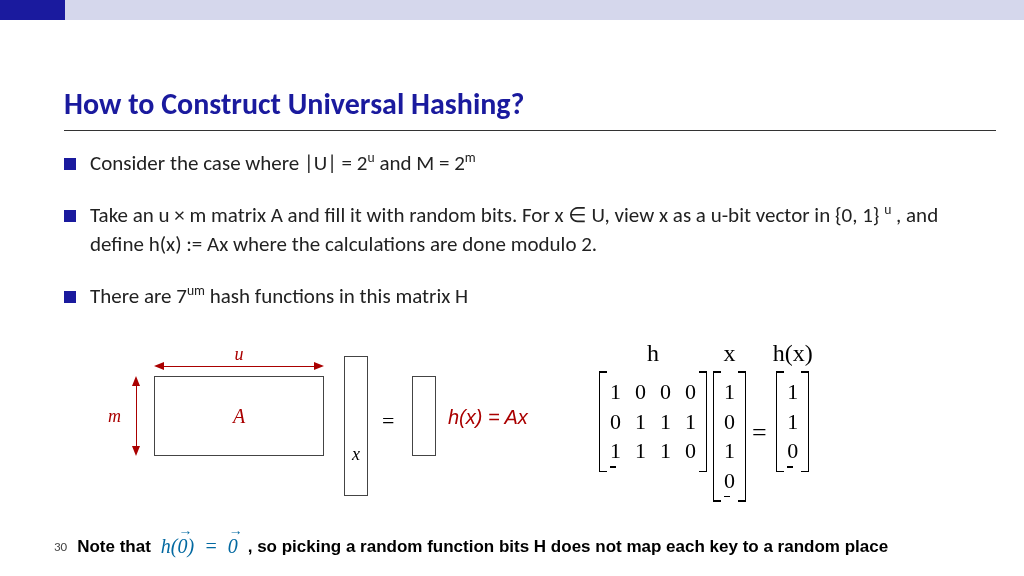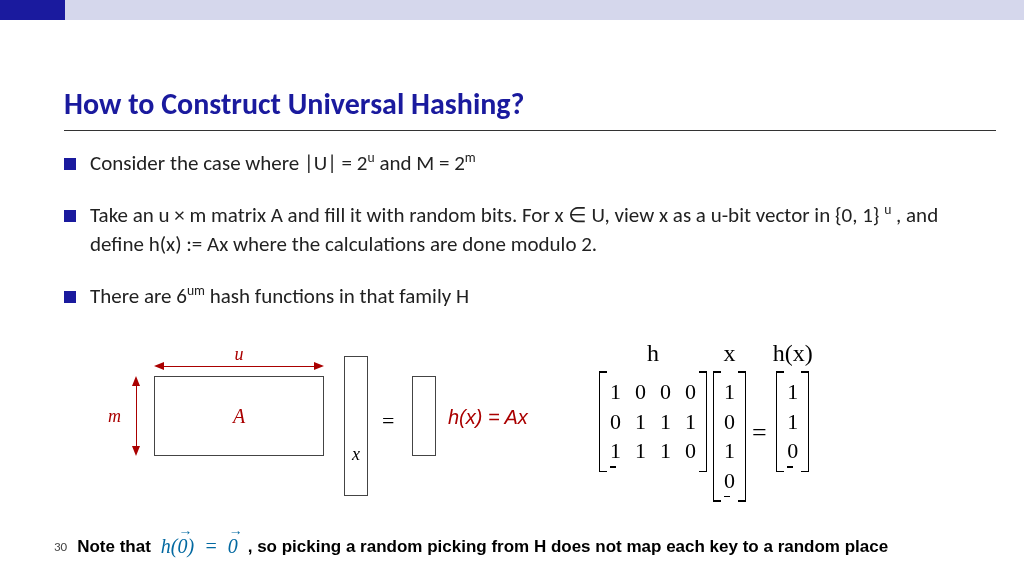--- a/index.html
+++ b/index.html
@@ -150,21 +150,21 @@
   <div class="bullet">
     <div class="sq"></div>
     <div>
       <span>Take an u × m matrix A and fill it with random bits. For x ∈ U, view x as a u-bit vector in {0, 1} </span><sup>u</sup><span> , and define h(x) := Ax where the calculations are done modulo 2.</span>
     </div>
   </div>
 
   <div class="bullet">
     <div class="sq"></div>
     <div>
-      <span>There are 6</span><sup>um</sup><span> hash functions in that family H</span>
+      <span>There are 7</span><sup>um</sup><span> hash functions in this matrix H</span>
     </div>
   </div>
 
   <div class="figrow">
 
     <div class="diagL">
       <div class="arrU">
         <div class="line"></div>
           <div class="al"></div>
           <div class="ar"></div>
@@ -257,14 +257,14 @@
       </div>
     </div>
 
   </div>
 </div>
 
 <div class="footer">
   <span class="pageno">30</span>
   <span class="note">Note that </span>
   <span class="mathimg">h(<span class="vec0">0</span>) &nbsp;=&nbsp; <span class="vec0">0</span></span>
-  <span class="note"> , so picking a random picking from H does not map each key to a random place</span>
+  <span class="note"> , so picking a random function bits H does not map each key to a random place</span>
 </div>
 
 </body></html>

